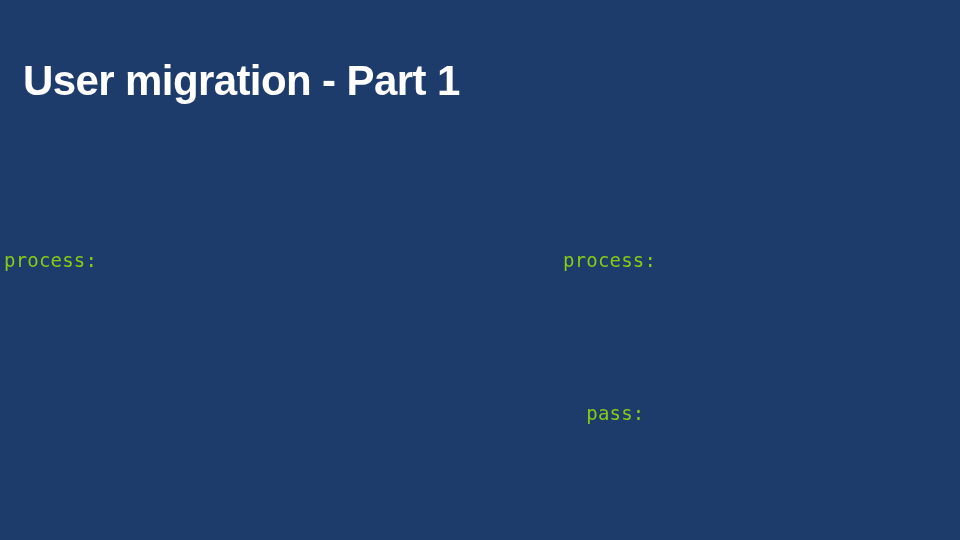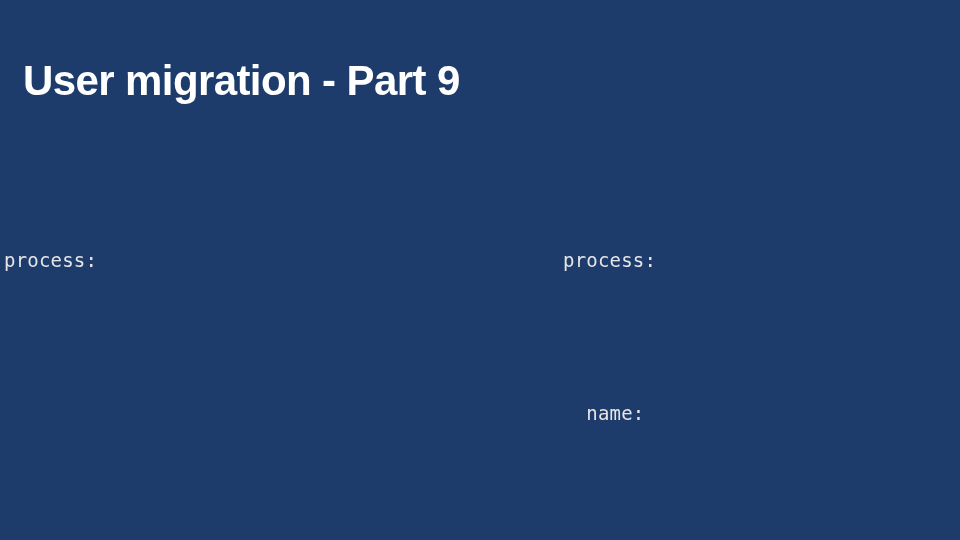--- a/index.html
+++ b/index.html
@@ -48,43 +48,43 @@
     white-space: pre;
     letter-spacing: 0.2px;
   }
   #code-col-left  { left: 4px;   width: 530px; }
   #code-col-right { left: 563px; width: 395px; }
 
   .code-line {
     display: block;
     height: 51px;
     white-space: pre;
-    color: #e5e5e5;
+    color: #84cc16;
   }
 </style>
 </head>
 <body>
 
 <div id="slide">
 
-  <h1 id="slide-title">User migration - Part 9</h1>
+  <h1 id="slide-title">User migration - Part 1</h1>
 
   <div id="code-col-left" class="code-col">
     <span class="code-line">process:</span>
     
     
     
     
     
     
   </div>
 
   <div id="code-col-right" class="code-col">
     <span class="code-line">process:</span>
-    <span class="code-line">  name:</span>
+    <span class="code-line">  pass:</span>
     
     
     
     
     
     
   </div>
 
 </div>
 

